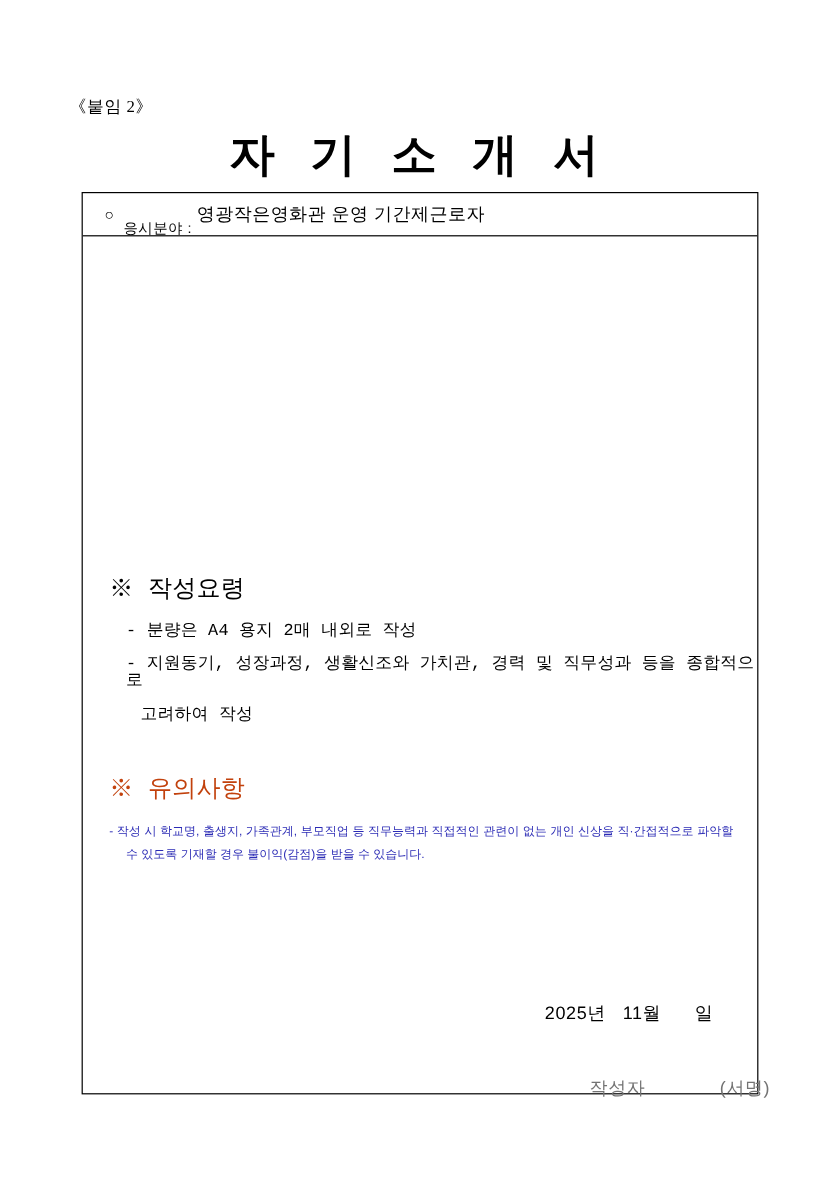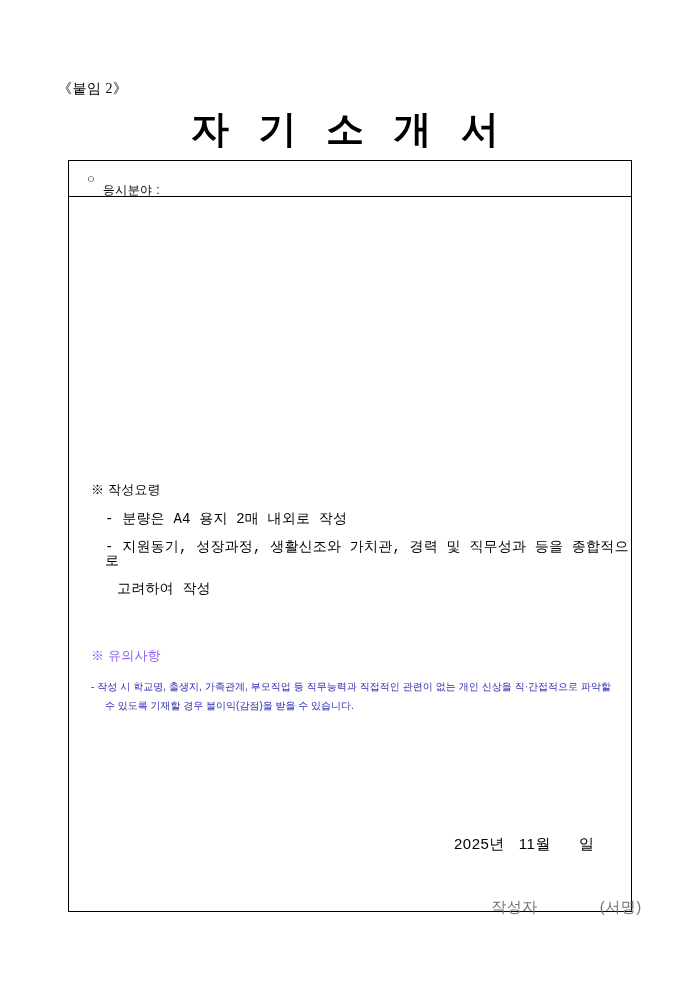--- a/index.html
+++ b/index.html
@@ -91,23 +91,24 @@
   }
   .note-block {
     position: absolute;
     left: 22px;
     font-family: "Liberation Sans", sans-serif;
     font-size: 14px;
     line-height: 1.0;
   }
   .note-title {
     display: block;
-    font-size: 13px;
+    font-size: 20px;
     letter-spacing: 0.2px;
     margin-bottom: 16px;
+    font-family: Liberation Mono, monospace;
   }
   .note-item {
     display: block;
     font-size: 14px;
     letter-spacing: 0.2px;
     margin-bottom: 14px;
     text-indent: 0;
   }
   .note-item.indent {
     padding-left: 14px;
@@ -115,21 +116,21 @@
   }
   .block-writing {
     top: 286px;
     color: #000000;
   }
   .block-caution {
     top: 452px;
     color: #2b2bb5;
     width: 520px;
   }
-  .block-caution .note-title { color: #8b5cf6; }
+  .block-caution .note-title { color: #c2410c; }
   .caution-para {
     display: block;
     font-size: 10px;
     line-height: 1.85;
     color: #2b2bb5;
     text-align: justify;
     padding-left: 14px;
     text-indent: -14px;
   }
   .sign-date {
@@ -161,20 +162,21 @@
 
   <div class="attach-label">《붙임 2》</div>
 
   <div class="doc-title">자 기 소 개 서</div>
 
   <div class="outer-box">
 
     <div class="field-row">
       <span class="circle-mark">○</span>
       <span class="field-label">응시분야 :</span>
+      <span class="field-value">영광작은영화관 운영 기간제근로자</span>
     </div>
 
     <div class="body-area">
 
       <div class="note-block block-writing">
         <span class="note-title">※ 작성요령</span>
         <span class="note-item indent">- 분량은 A4 용지 2매 내외로 작성</span>
         <span class="note-item indent">- 지원동기, 성장과정, 생활신조와 가치관, 경력 및 직무성과 등을 종합적으로</span>
         <span class="note-item indent" style="padding-left:26px;">고려하여 작성</span>
       </div>

